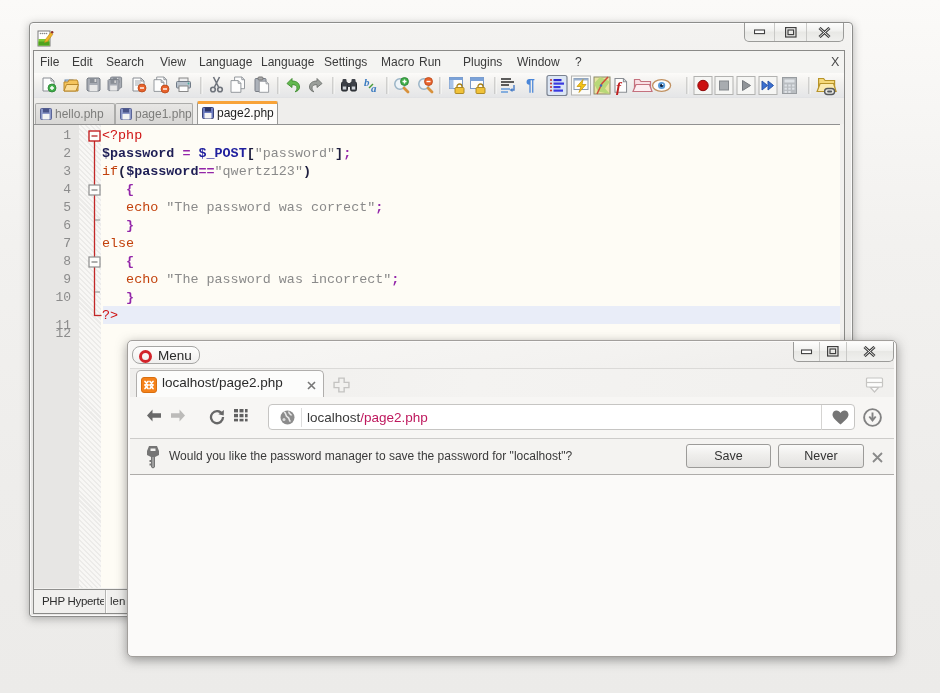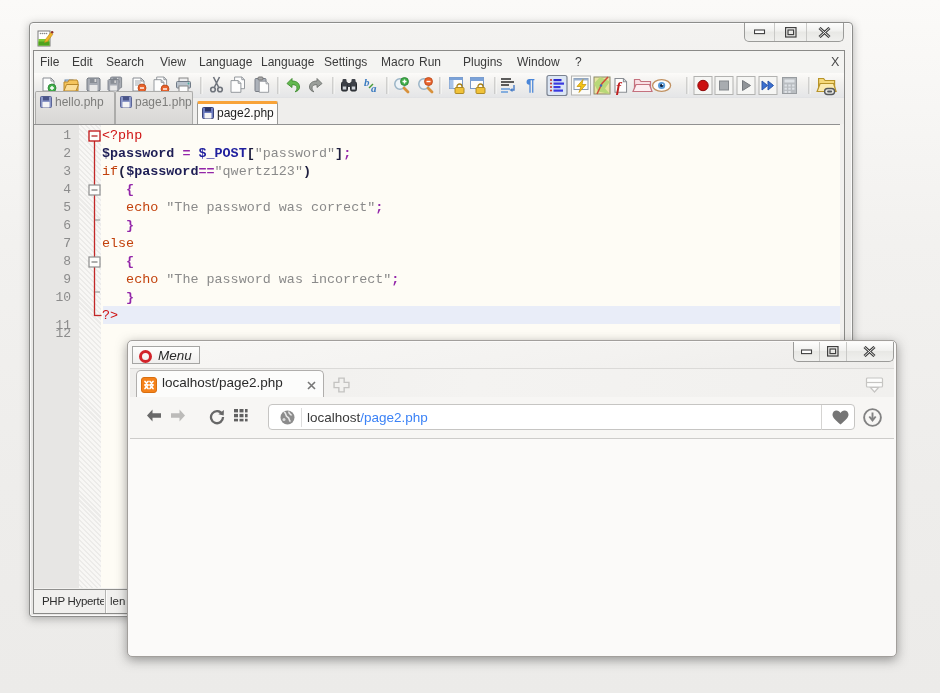--- a/index.html
+++ b/index.html
@@ -22,21 +22,21 @@
 #npp-btns .wb:nth-child(1){width:31px;} #npp-btns .wb:nth-child(2){width:32px;} #npp-btns .wb:nth-child(3){width:37px;}
 
 
 #npp-client { position:absolute; left:3px; top:27px; width:812px; height:564px;
   border:1px solid #8a8a88; background:#f2f1ef; }
 #npp-menu { position:absolute; left:0; top:0; width:100%; height:22px; background:#f4f4f2; font-size:12px; color:#3b3b3b; }
 #npp-menu span { position:absolute; top:4px; }
 #npp-toolbar { position:absolute; left:0; top:22px; width:100%; height:25px;
   background:linear-gradient(180deg,#fcfbf9,#f0efed 45%,#e5e6e8 95%,#dfe0e2); }
 #npp-tabbar { position:absolute; left:0; top:47px; width:100%; height:26px; background:#efeeec; }
-.tab { position:absolute; bottom:0; height:33px; border:1px solid #acacaa; border-bottom:none;
+.tab { position:absolute; bottom:0; height:21px; border:1px solid #acacaa; border-bottom:none;
   border-radius:2px 2px 0 0; background:linear-gradient(180deg,#e7e6e4,#d8d7d5); font-size:12px; color:#7d7d7b; }
 .tab.active { height:23px; background:#fdfcfa; color:#1e1e1e; border-color:#9a9a98;
   border-top:3px solid #f8a338; }
 .tab .tname { position:absolute; left:19px; top:3px; }
 .tab.active .tname { top:2px; }
 
 
 #npp-editor { position:absolute; left:0; top:73px; width:806px; height:464px;
   border-top:1px solid #919191; background:#fefcf5; overflow:hidden; }
 #nums { position:absolute; left:0; top:0; width:45px; height:100%; background:#e7e6e4; }
@@ -58,22 +58,22 @@
 #npp-status { position:absolute; left:0; top:538px; width:100%; height:24px;
   border-top:1px solid #8f8f8d; background:#f1f0ee; font-size:11.5px; color:#2e2e2e; }
 
 
 #opera { position:absolute; left:127px; top:340px; width:770px; height:317px;
   background:#fbfaf9; border:1px solid #a29f9c; border-radius:5px;
   box-shadow:0 3px 11px rgba(60,60,60,.5); }
 #op-top { position:absolute; left:2px; top:1px; width:764px; height:27px;
   background:linear-gradient(170deg,#f8f7f5 0%,#f3f2f0 60%,#eeedeb 100%); border-radius:4px 4px 0 0; }
 #op-menu { position:absolute; left:4px; top:5px; width:68px; height:18px;
-  background:linear-gradient(180deg,#fefefd,#f0efee); border:1px solid #a5a5a3; border-radius:0;
-  font-size:13.5px; color:#2a2a2a;font-style:italic; }
+  background:linear-gradient(180deg,#fefefd,#f0efee); border:1px solid #a5a5a3; border-radius:8px;
+  font-size:13.5px; color:#2a2a2a; }
 #op-btns { left:665px; top:1px; width:101px; height:20px; }
 #op-btns .wb:nth-child(1){width:27px;} #op-btns .wb:nth-child(2){width:27px;} #op-btns .wb:nth-child(3){width:47px;}
 #op-tabstrip { position:absolute; left:2px; top:27px; width:764px; height:29px;
   background:linear-gradient(100deg,#efeeec 0%,#f4f3f1 45%,#f1f0ee 100%); border-top:1px solid #dbdad8; }
 #op-tab { position:absolute; left:6px; top:1px; width:188px; height:28px; background:#fcfcfb;
   border:1px solid #b0aeac; border-bottom:none; border-radius:5px 5px 0 0; font-size:13.5px; color:#2a2a2a; }
 #op-addr { position:absolute; left:2px; top:56px; width:764px; height:42px;
   background:#f7f6f4; border-bottom:1px solid #cdccca; }
 #op-url { position:absolute; left:138px; top:7px; width:587px; height:26px; background:#fff;
   border:1px solid #c6c5c3; border-radius:4px; font-size:13.5px; }
@@ -554,25 +554,38 @@
           <rect x="5.5" y="9.8" width="4" height="2.6"></rect>
           <rect x="11" y="9.8" width="2.6" height="2.6"></rect>
         </g>
     </svg>
     <div id="op-url">
       <svg style="position:absolute;left:11px;top:5px" width="15" height="15" viewBox="0 0 15 15">
         <circle cx="7.5" cy="7.5" r="7" fill="#8c8c8c"></circle>
         <path d="M4,2 c3,1.5 1,4 3.5,5 c2.5,1 1,3.5 3,4.5 M9,1.5 c-1,2 2,2.5 2.5,4" stroke="#e8e8e8" stroke-width="1.6" fill="none"></path>
         <circle cx="4" cy="9.5" r="1.5" fill="#dcdcdc"></circle>
       </svg>
-      <span style="position:absolute;left:38px;top:5px;color:#3a3a3a">localhost<span style="color:#3b82f6">/page2.php</span></span>
+      <span style="position:absolute;left:38px;top:5px;color:#3a3a3a">localhost<span style="color:#be185d">/page2.php</span></span>
       <span style="position:absolute;left:32px;top:3px;width:1px;height:19px;background:#ddd"></span>
       <span style="position:absolute;left:552px;top:0;width:1px;height:25px;background:#d5d4d2"></span>
       <svg style="position:absolute;left:563px;top:5px" width="17" height="15" viewBox="0 0 17 15">
         <path d="M8.5,14.5 C3.5,10.4 0.5,7.7 0.5,4.6 C0.5,2.1 2.4,0.5 4.5,0.5 C6.2,0.5 7.7,1.5 8.5,2.9 C9.3,1.5 10.8,0.5 12.5,0.5 C14.6,0.5 16.5,2.1 16.5,4.6 C16.5,7.7 13.5,10.4 8.5,14.5 z" fill="#757575"></path>
       </svg>
     </div>
     <svg style="position:absolute;left:733px;top:11px" width="19" height="19" viewBox="0 0 19 19">
       <circle cx="9.5" cy="9.5" r="8.4" fill="none" stroke="#828282" stroke-width="1.9"></circle>
       <path d="M9.5,4.5 L9.5,11 M6.3,8.5 L9.5,12.5 L12.7,8.5" fill="none" stroke="#828282" stroke-width="1.9"></path>
     </svg>
   </div>
+  <div id="op-pwbar">
+    <svg style="position:absolute;left:16px;top:6px" width="14" height="24" viewBox="0 0 14 24">
+      <path d="M3,1 L11,1 L13,6 L13,10 L9,12 L9,22 L7,23.5 L5,22 L5,20.5 L3.5,20.5 L3.5,18.5 L5,18.5 L5,17 L3.5,17 L3.5,15 L5,15 L5,12 L1,10 L1,6 z" fill="#757575"></path>
+      <rect x="4.5" y="3.5" width="5" height="2.5" fill="#f4f3f1"></rect>
+      <rect x="6.2" y="12" width="1.6" height="10" fill="#a8a8a8"></rect>
+    </svg>
+    <span style="position:absolute;left:39px;top:10px">Would you like the password manager to save the password for "localhost"?</span>
+    <div class="btn" style="left:556px;width:85px;">Save</div>
+    <div class="btn" style="left:648px;width:86px;">Never</div>
+    <svg style="position:absolute;left:742px;top:13px" width="11" height="11" viewBox="0 0 11 11">
+        <path d="M1,1 L10,10 M10,1 L1,10" stroke="#8a8a8a" stroke-width="1.8"></path>
+      </svg>
+  </div>
 </div>
 
 </body></html>

